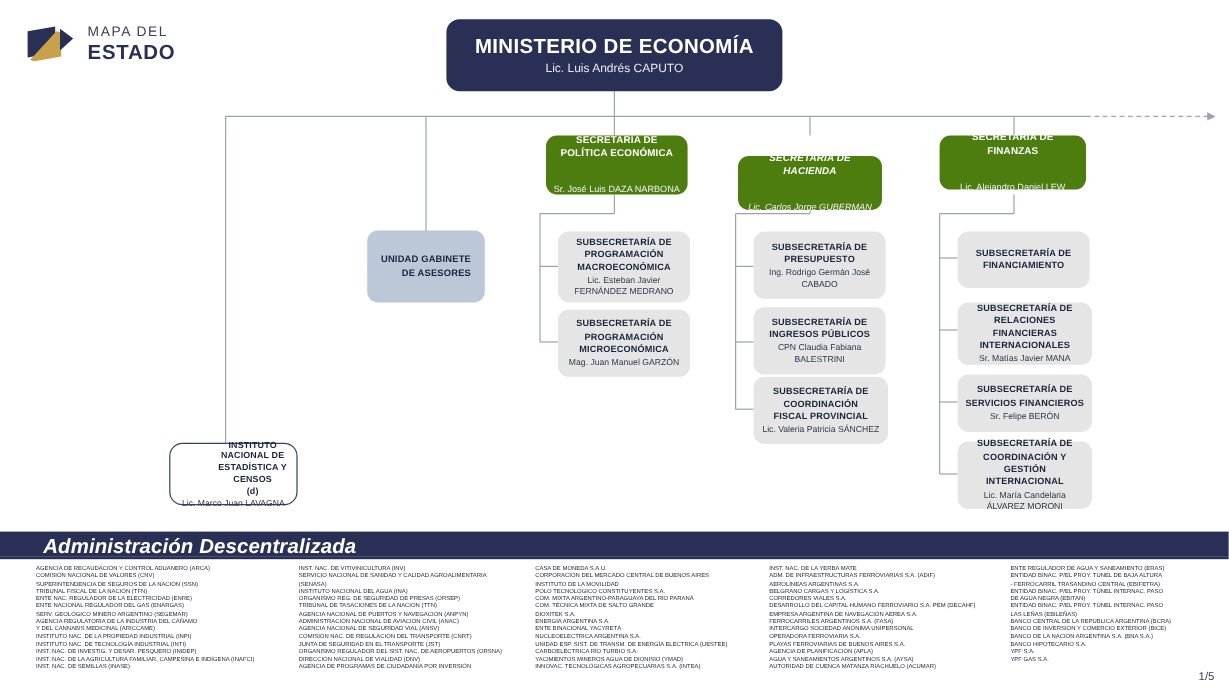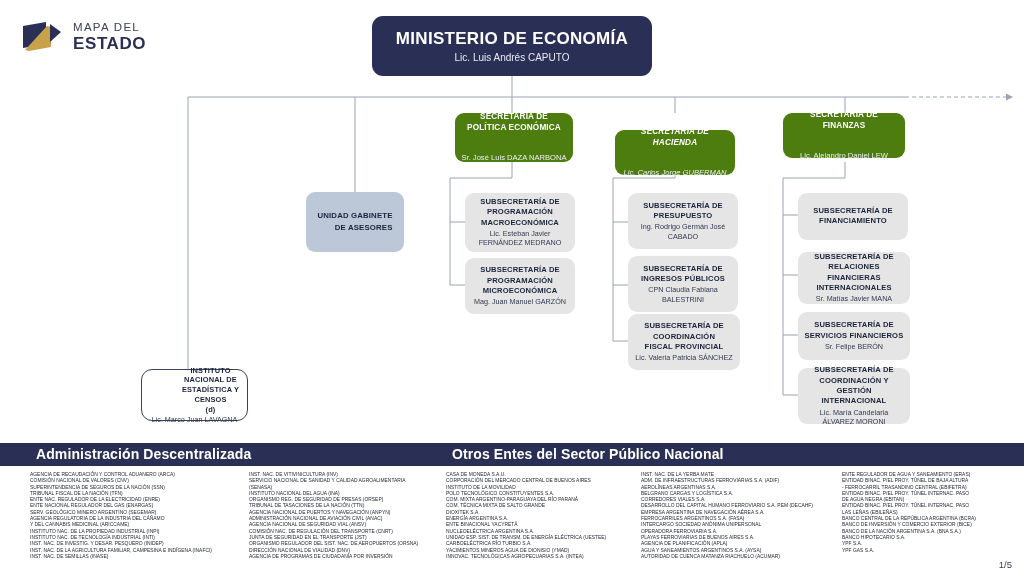--- a/index.html
+++ b/index.html
@@ -60,21 +60,21 @@
 
   
   .footer { position: absolute; left: 0; top: 443px; width: 1024px; height: 133px; }
   .bar {
     position: absolute; left: 0; top: 0; width: 1024px; height: 21px;
     background: #2a3055;
   }
   .bar-rule { position: absolute; left: 0; top: 21px; width: 1024px; height: 1.5px; background: #2a3055; }
   .bar-title {
     position: absolute; top: 3px;
-    color: #ffffff; font-size: 14px; font-weight: bold; letter-spacing: 0.1px;
+    color: #ffffff; font-size: 17px; font-weight: bold; letter-spacing: 0.1px; font-style: italic;
   }
   #bt1 { left: 36px; }
   #bt2 { left: 452px; }
 
   .col { position: absolute; top: 29px; }
   .col ul { list-style: none; }
   .col li {
     font-size: 4.9px; line-height: 1.285;
     color: #1b1f2b; letter-spacing: 0.02px;
     white-space: nowrap;
@@ -241,21 +241,20 @@
     <div class="t">INSTITUTO NACIONAL DE
 ESTADÍSTICA Y CENSOS
 (d)</div>
     <div class="p">Lic. Marco Juan LAVAGNA</div>
   </div>
 
   <div class="footer">
     <div class="bar"></div>
     <div class="bar-rule"></div>
     <div class="bar-title" id="bt1">Administración Descentralizada</div>
-    <div class="bar-title" id="bt2">Otros Entes del Sector Público Nacional</div>
 
     <div class="col" id="c1">
         <ul>
           <li>AGENCIA DE RECAUDACIÓN Y CONTROL  ADUANERO (ARCA)</li>
           <li>COMISIÓN NACIONAL DE VALORES (CNV)</li>
           <li>SUPERINTENDENCIA DE SEGUROS DE LA NACIÓN (SSN)</li>
           <li>TRIBUNAL FISCAL DE LA NACIÓN (TFN)</li>
           <li>ENTE NAC. REGULADOR DE LA ELECTRICIDAD (ENRE)</li>
           <li>ENTE NACIONAL REGULADOR DEL GAS (ENARGAS)</li>
           <li>SERV. GEOLÓGICO MINERO ARGENTINO (SEGEMAR)</li>

